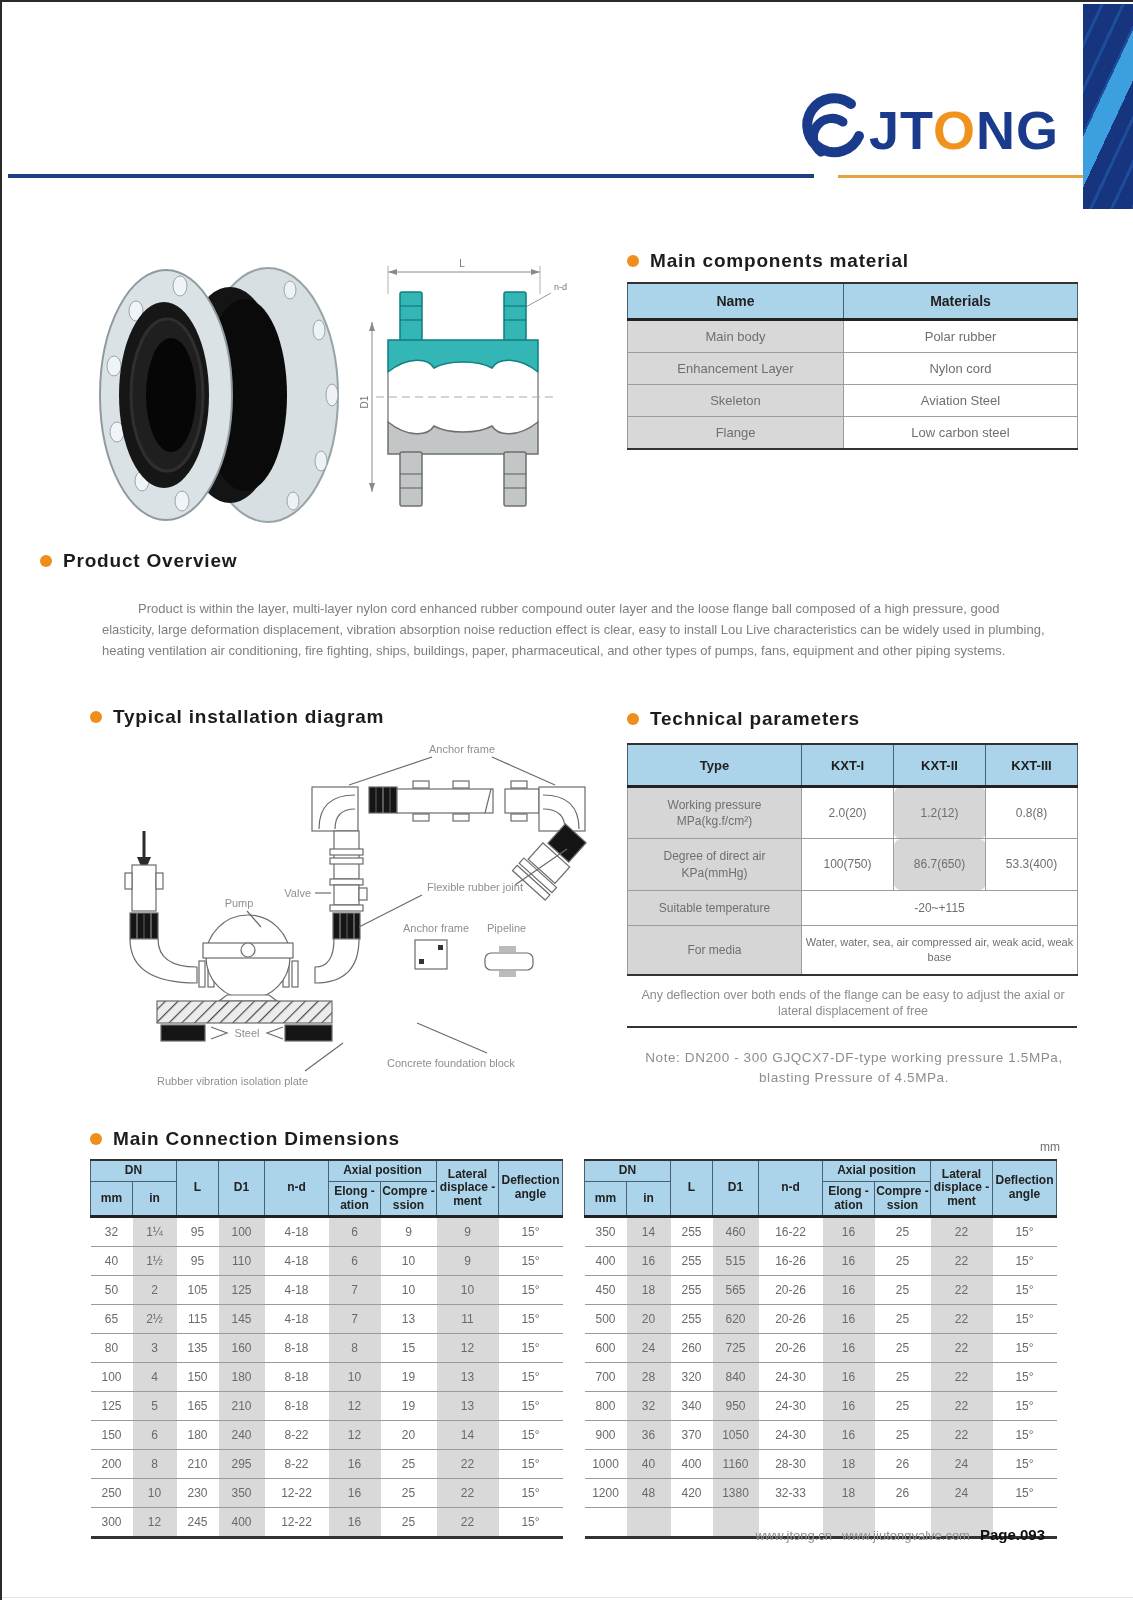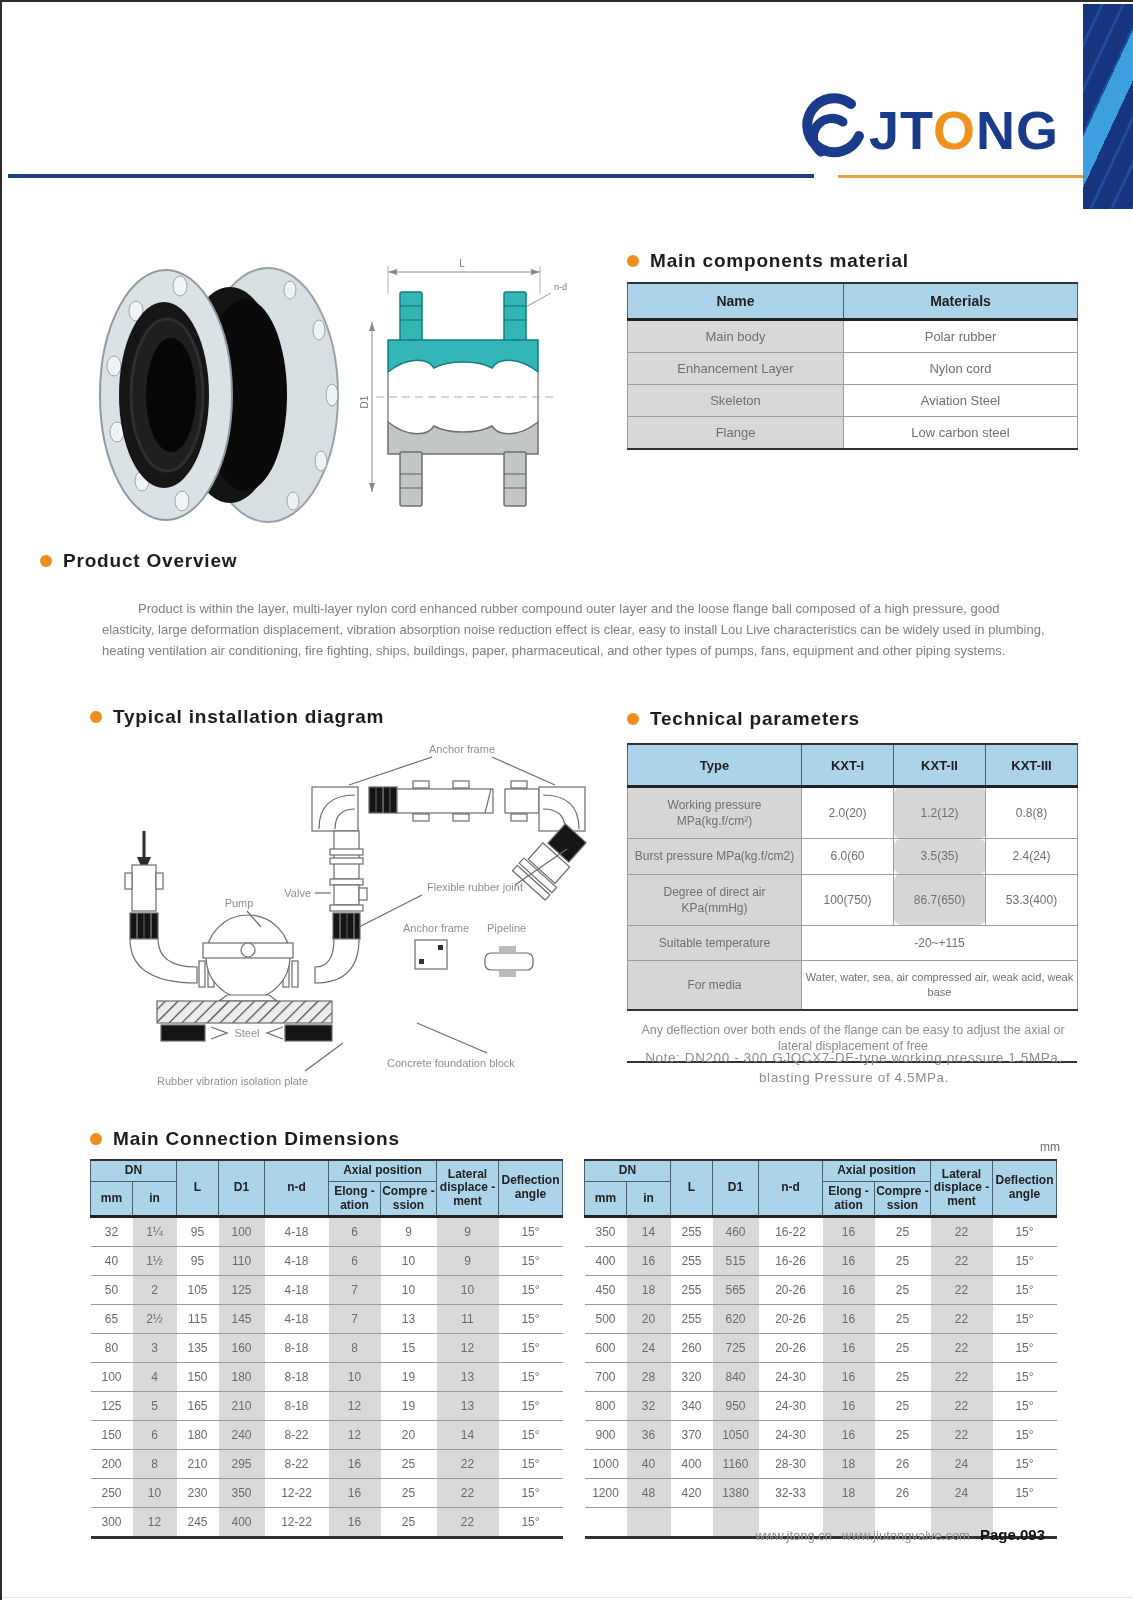--- a/index.html
+++ b/index.html
@@ -334,26 +334,20 @@
         </tr>
       </thead>
       <tbody>
         <tr>
           <td class="lbl">Working pressure MPa(kg.f/cm²)</td>
           <td>2.0(20)</td>
           <td class="kxt2">1.2(12)</td>
           <td>0.8(8)</td>
         </tr>
         <tr>
-          <td class="lbl">Burst pressure MPa(kg.f/cm2)</td>
-          <td>6.0(60</td>
-          <td class="kxt2">3.5(35)</td>
-          <td>2.4(24)</td>
-        </tr>
-        <tr>
           <td class="lbl">Degree of direct air KPa(mmHg)</td>
           <td>100(750)</td>
           <td class="kxt2">86.7(650)</td>
           <td>53.3(400)</td>
         </tr>
         <tr>
           <td class="lbl">Suitable temperature</td>
           <td colspan="3">-20~+115</td>
         </tr>
         <tr>

